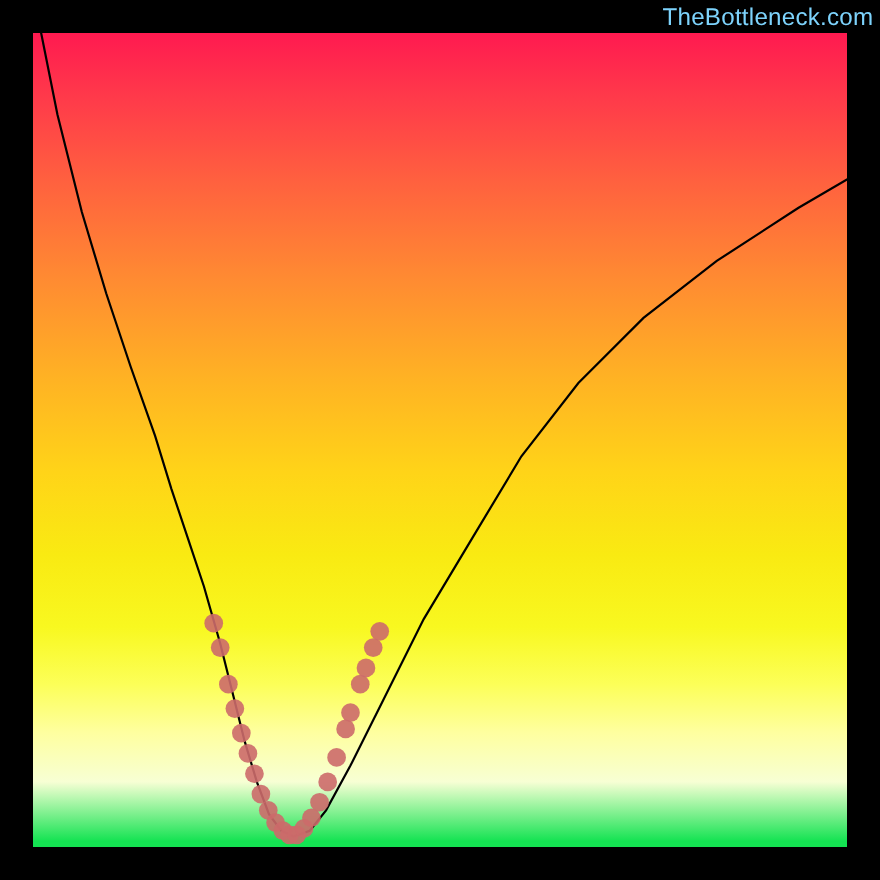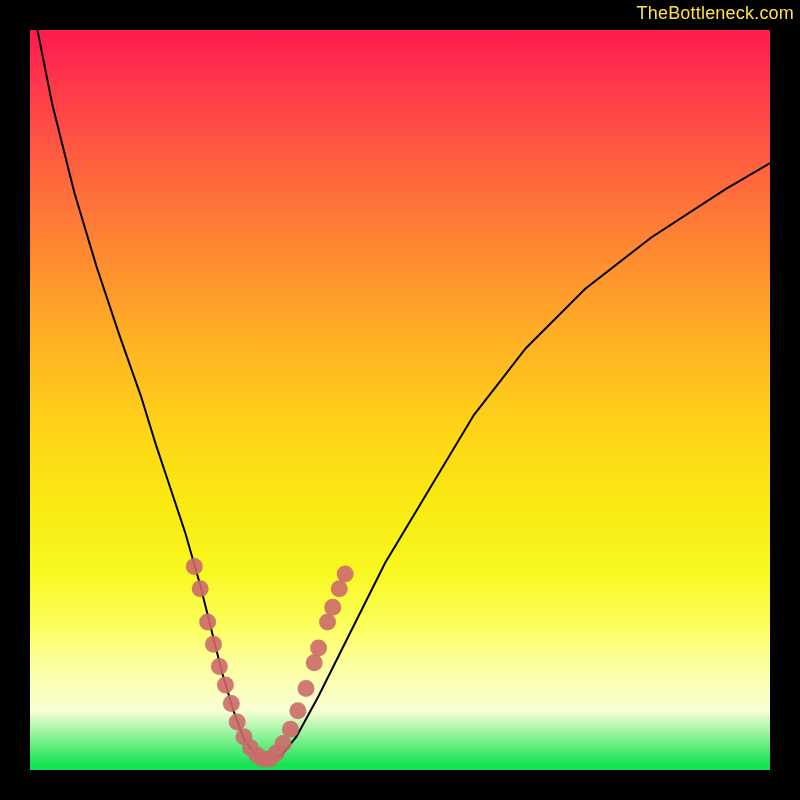--- a/index.html
+++ b/index.html
@@ -59,22 +59,22 @@
     stroke-linecap: round;
   }
   .dots circle {
     fill: #cc6a6a;
     opacity: 0.9;
   }
   .watermark {
     position: absolute;
     top: 3px;
     right: 6px;
-    color: #fde047;
-    font-size: 18px;
+    color: #7dd3fc;
+    font-size: 22px;
     font-weight: 500;
     letter-spacing: 0.2px;
   }
 </style>
 </head>
 <body>
 
 <div class="frame">
   <div class="watermark">TheBottleneck.com</div>
 

